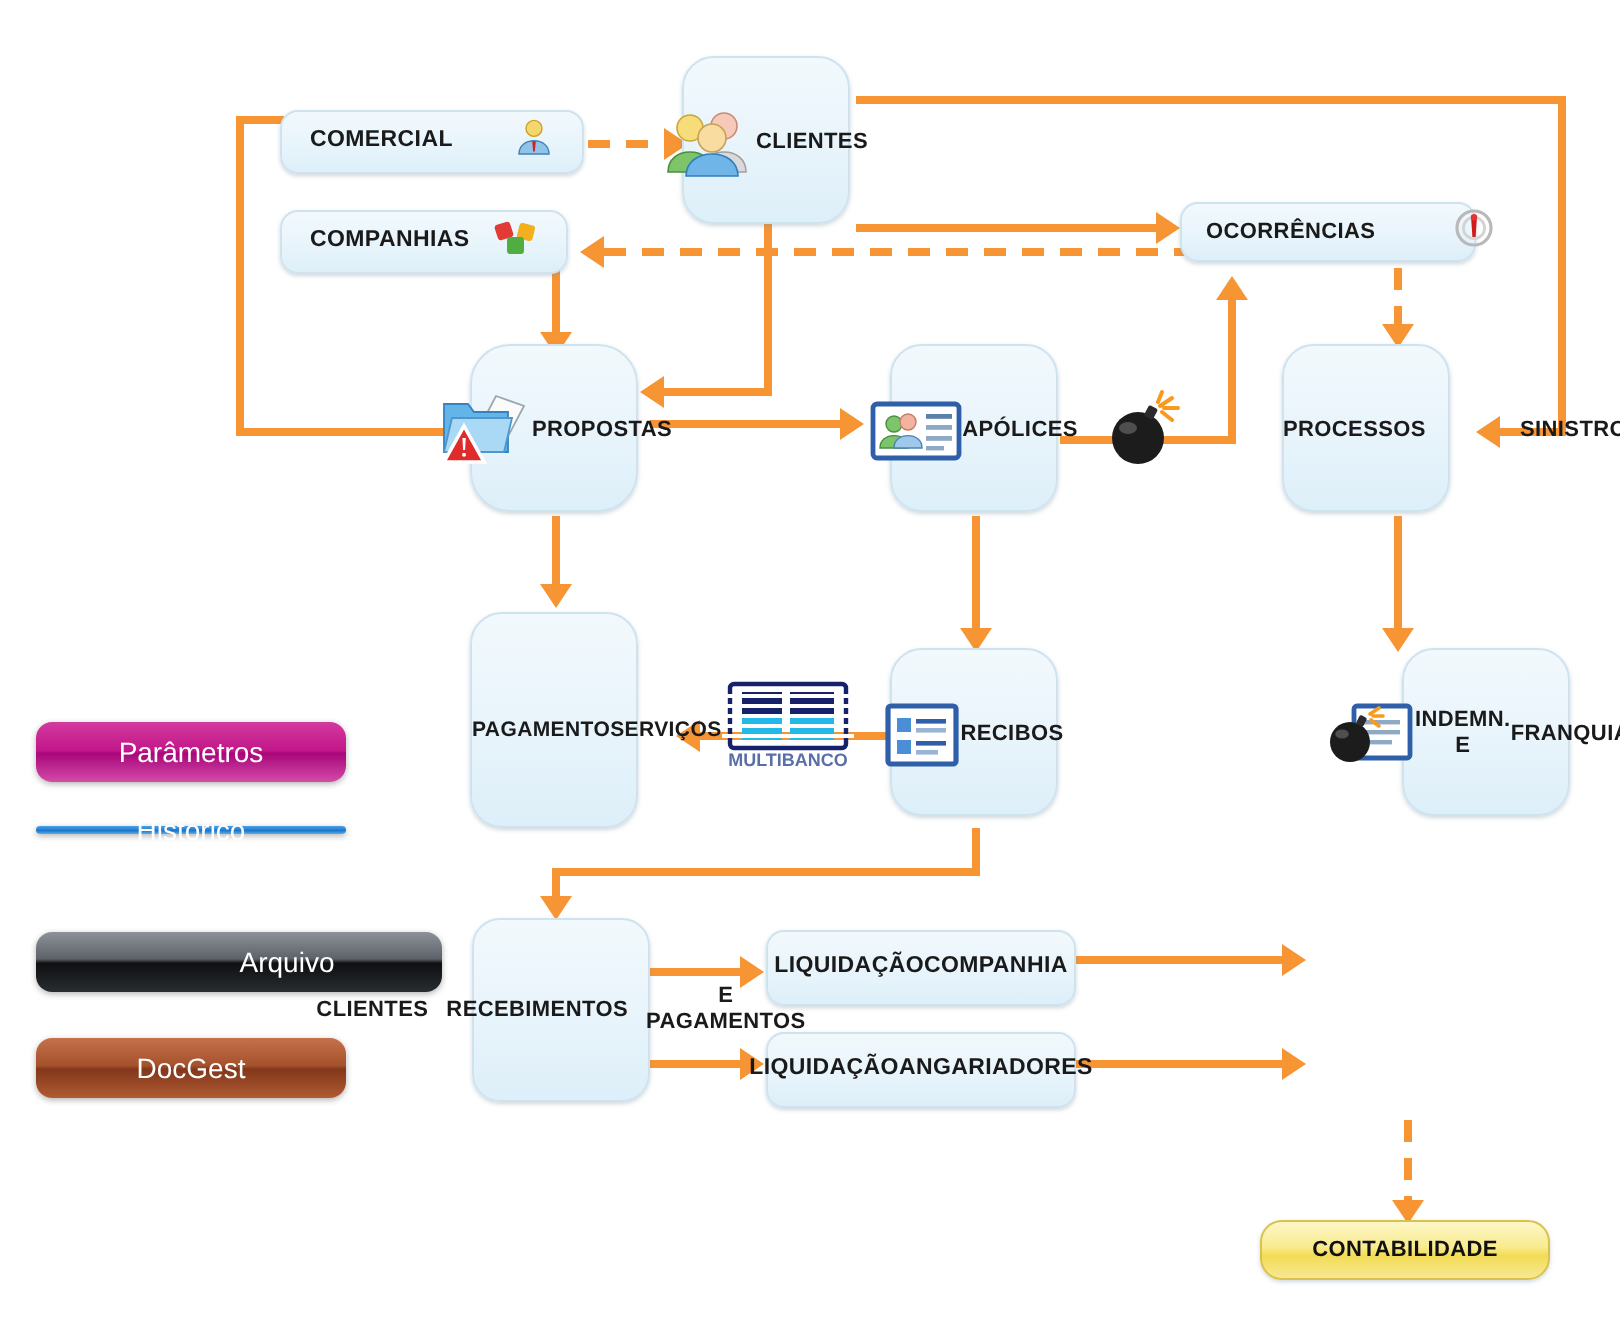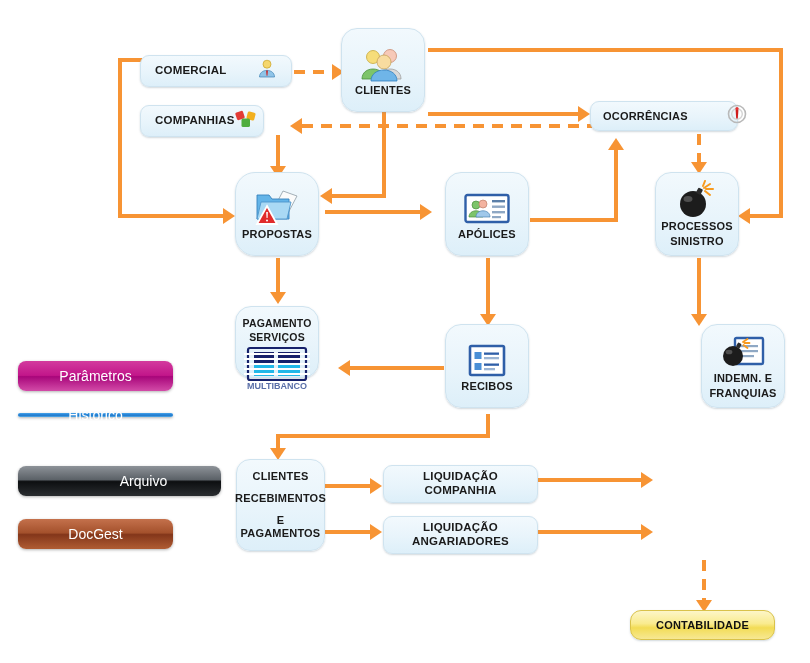--- a/index.html
+++ b/index.html
@@ -4,21 +4,21 @@
 <style>
   html,body{margin:0;padding:0;background:#ffffff;}
   body{width:810px;height:663px;font-family:"Liberation Sans",sans-serif;overflow:hidden;}
   #stage{position:relative;width:810px;height:663px;}
 
   
   .node{position:absolute;box-sizing:border-box;
         background:linear-gradient(180deg,#f2f9fd 0%,#e8f4fb 55%,#ddeff9 100%);
         border:1px solid #cfe3ef;border-radius:10px;
         box-shadow:0 1px 2px rgba(120,140,155,.35);
-        display:flex;flex-direction:column;align-items:center;justify-content:center;
+        display:flex;flex-direction:row;align-items:center;justify-content:center;
         color:#1a1a1a;text-align:center;}
   .node .lbl{line-height:1.18;letter-spacing:.2px;}
 
   
   .sq{width:84px;height:84px;border-radius:16px;}
   .sq .lbl{font-size:11px;font-weight:600;margin-top:2px;}
   .sq .ico{height:38px;display:flex;align-items:flex-end;justify-content:center;}
 
   
   .bar{border-radius:9px;}
@@ -131,21 +131,21 @@
     <span class="lbl">COMERCIAL</span>
     <span>
       <svg width="20" height="20" viewBox="0 0 20 20">
         <circle cx="10" cy="5.2" r="4" fill="#f5d76e" stroke="#c9a227" stroke-width=".7"></circle>
         <path d="M2.5 18c0-4.2 3.4-6.6 7.5-6.6s7.5 2.4 7.5 6.6z" fill="#8fc4e8" stroke="#3f82b5" stroke-width=".7"></path>
         <path d="M9.1 11.6h1.8l-.5 5.2h-.8z" fill="#cc2222"></path>
       </svg>
     </span>
   </div>
 
-  <div class="node bar" style="left:140px;top:105px;width:124px;height:32px;flex-direction:row;justify-content:space-between;padding:0 14px;">
+  <div class="node bar" style="left:140px;top:105px;width:144px;height:32px;flex-direction:row;justify-content:space-between;padding:0 14px;">
     <span class="lbl">COMPANHIAS</span>
     <span>
       <svg width="22" height="20" viewBox="0 0 22 20">
         <rect x="1" y="2.5" width="8" height="8" rx="1.6" fill="#e23b35" transform="rotate(-18 5 6.5)"></rect>
         <rect x="12" y="3" width="8" height="8" rx="1.6" fill="#f2b01e" transform="rotate(14 16 7)"></rect>
         <rect x="6.5" y="9.5" width="8.5" height="8.5" rx="1.6" fill="#4fae3f"></rect>
       </svg>
     </span>
   </div>
 
@@ -199,34 +199,34 @@
         <path d="M12 25c0-4 3.2-6.2 7-6.2s7 2.2 7 6.2z" fill="#9fc8ea" stroke="#4a84b5" stroke-width=".7"></path>
         <rect x="28" y="8" width="13" height="2.4" fill="#5b7fa8"></rect>
         <rect x="28" y="13.5" width="13" height="2.4" fill="#8fa8c4"></rect>
         <rect x="28" y="19" width="13" height="2.4" fill="#8fa8c4"></rect>
         <rect x="28" y="24" width="9" height="2.2" fill="#8fa8c4"></rect>
       </svg>
     </span>
     <span class="lbl">APÓLICES</span>
   </div>
 
-  <div class="node sq" style="left:655px;top:172px;">
+  <div class="node sq" style="left:641px;top:172px;gap:47px;">
     <span class="ico">
       <svg width="42" height="38" viewBox="0 0 42 38">
         <circle cx="17" cy="24" r="13" fill="#1c1c1c"></circle>
         <ellipse cx="12" cy="19" rx="4.5" ry="3" fill="#5c5c5c" opacity=".8"></ellipse>
         <rect x="21" y="8" width="5" height="6" rx="1" fill="#2b2b2b" transform="rotate(28 23 11)"></rect>
         <path d="M28 8 l6-4 M30 9 l7 0 M29 11 l5 4 M27 6 l2-5" stroke="#f79a1e" stroke-width="2" stroke-linecap="round" fill="none"></path>
       </svg>
     </span>
     <span class="lbl">PROCESSOS</span>
     <span class="lbl">SINISTRO</span>
   </div>
 
-  <div class="node sq" style="left:235px;top:306px;height:72px;justify-content:flex-start;padding-top:8px;">
+  <div class="node sq" style="left:235px;top:306px;height:108px;justify-content:flex-start;padding-top:8px;">
     <span class="lbl" style="font-size:10.5px;">PAGAMENTO</span>
     <span class="lbl" style="font-size:10.5px;">SERVIÇOS</span>
     <span style="margin-top:2px;">
       <svg width="66" height="46" viewBox="0 0 66 46">
         <rect x="4" y="2" width="58" height="32" fill="none" stroke="#16216b" stroke-width="2.2" rx="2"></rect>
         <rect x="10" y="6" width="20" height="24" fill="#16216b"></rect>
         <rect x="34" y="6" width="22" height="24" fill="#16216b"></rect>
         <rect x="10" y="18" width="20" height="12" fill="#22b8e8"></rect>
         <rect x="34" y="18" width="22" height="12" fill="#22b8e8"></rect>
         <g fill="#fff">

